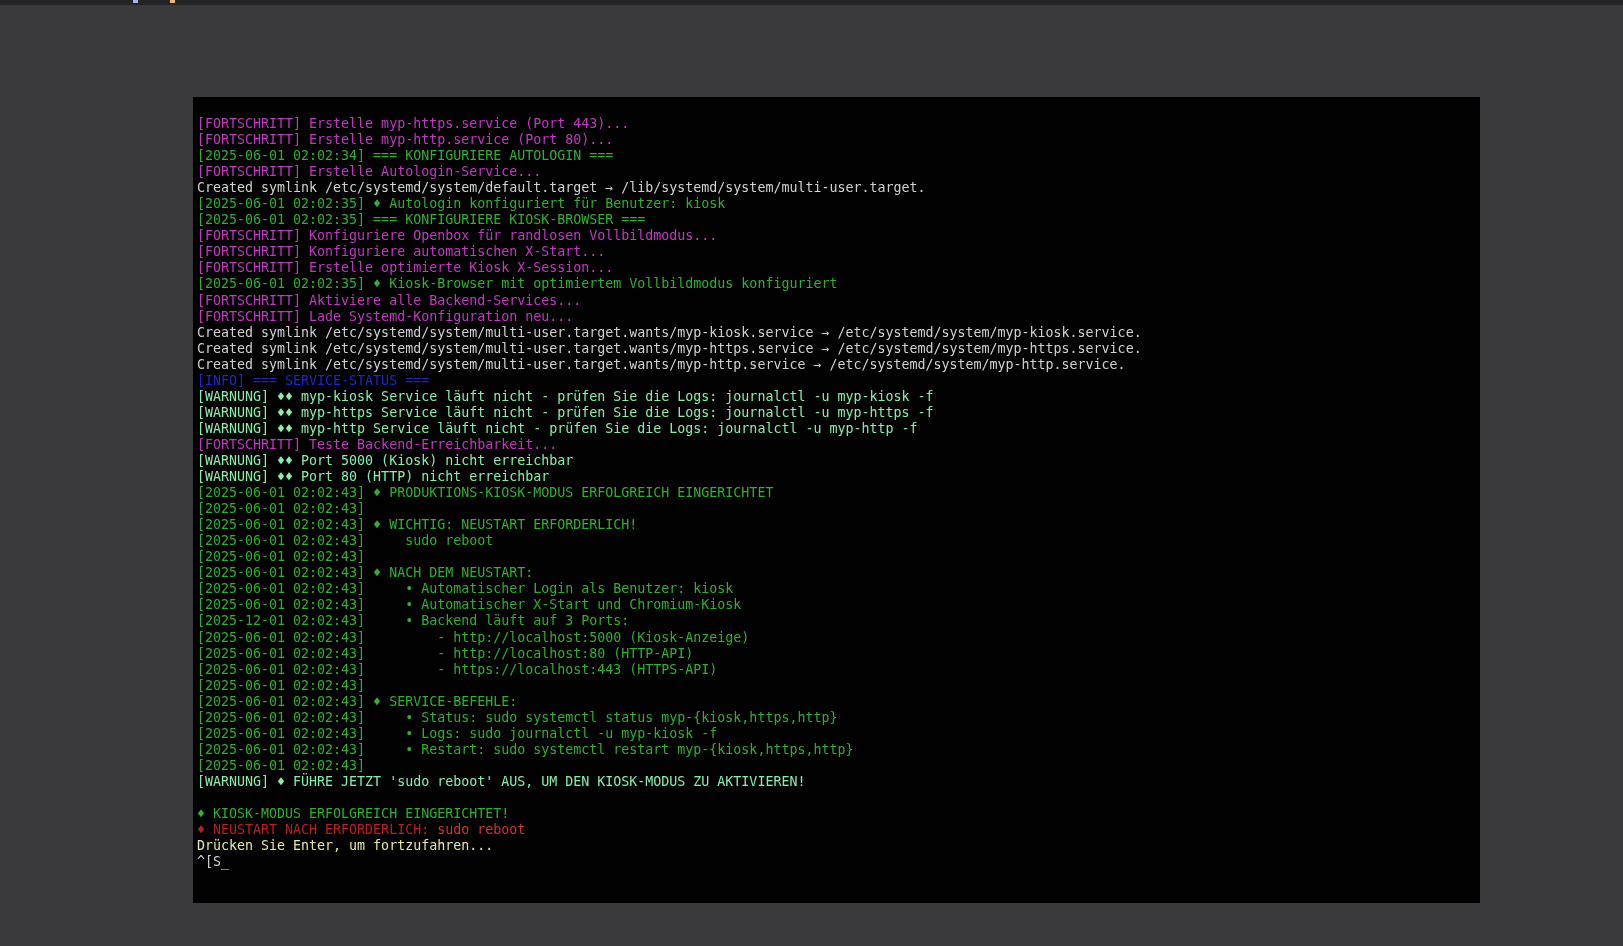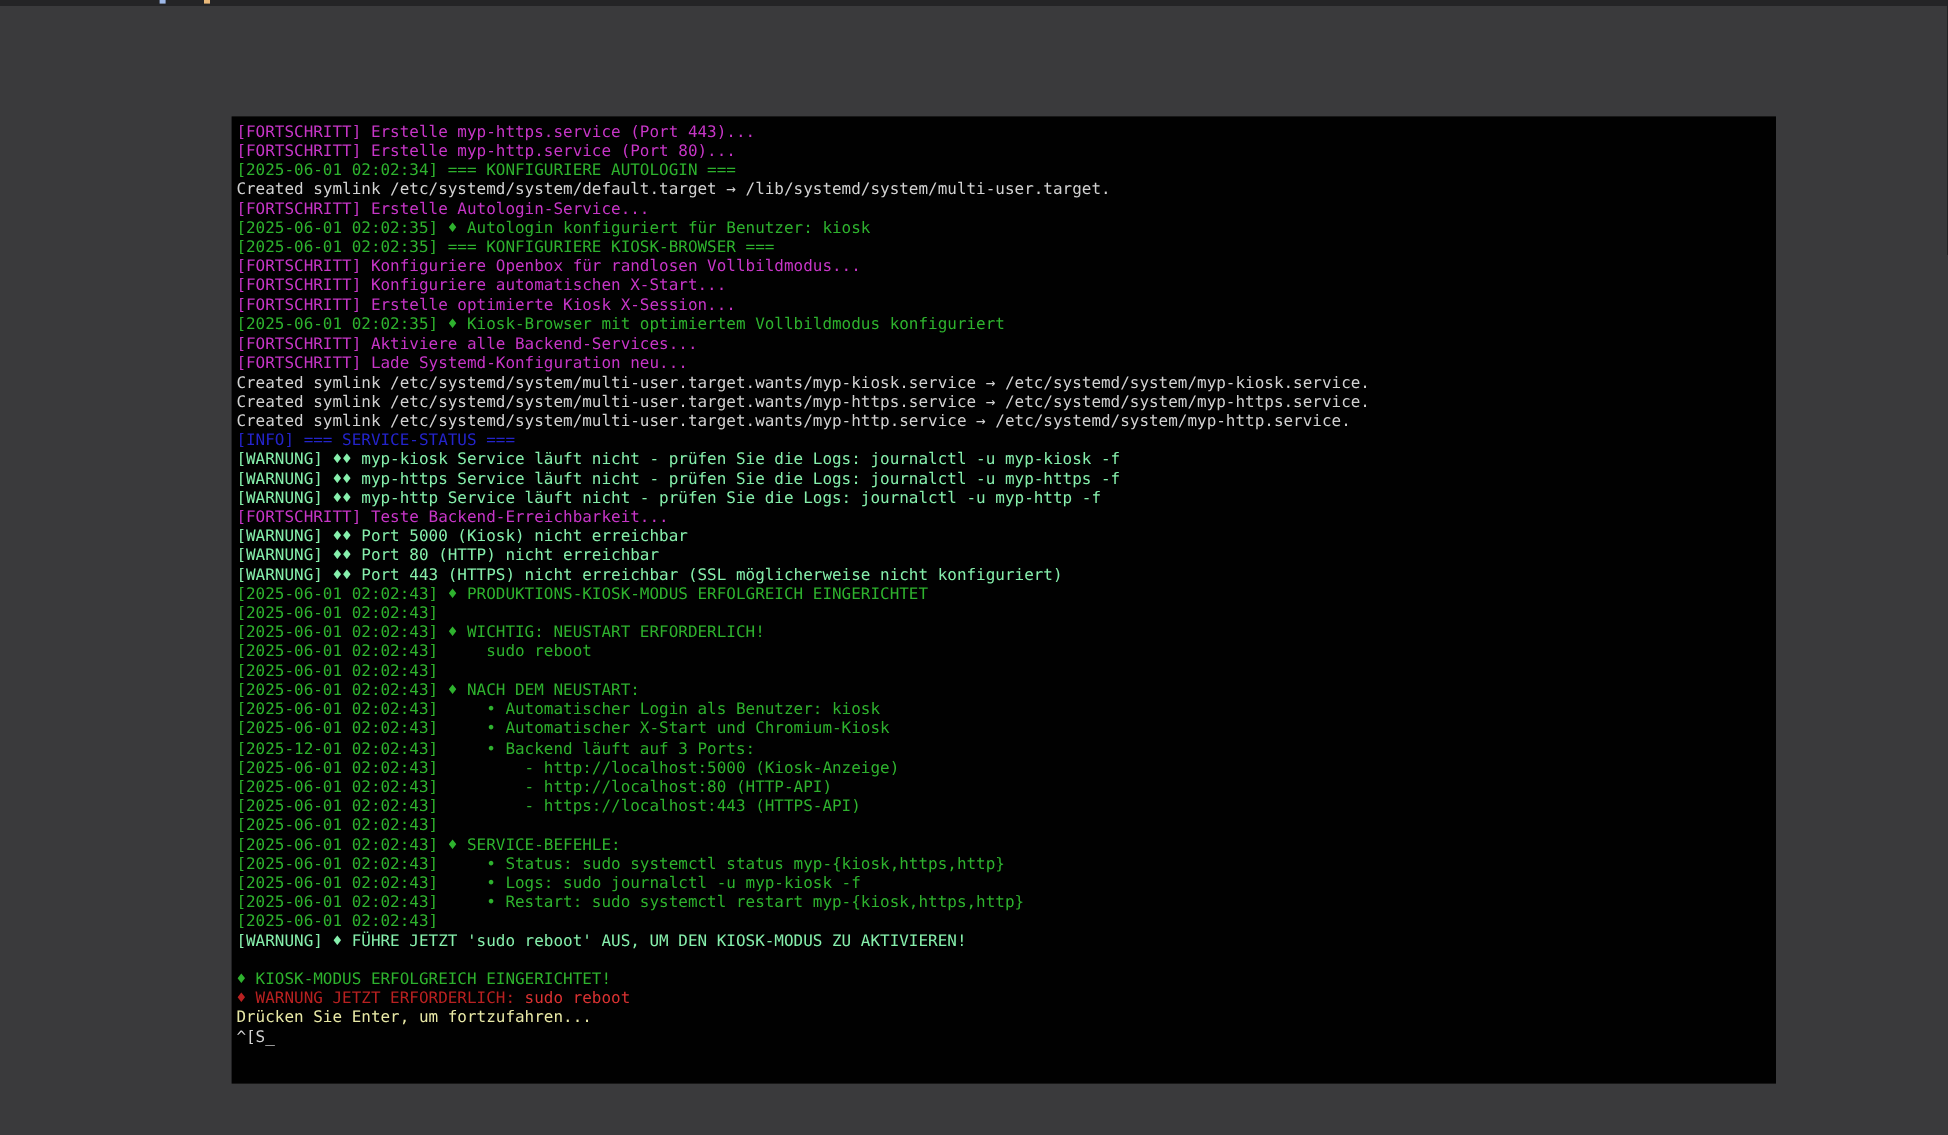--- a/index.html
+++ b/index.html
@@ -12,21 +12,21 @@
   }
   .top-edge-bar{
     position:absolute;top:0;left:0;width:1623px;height:5px;
     background:#242426;
   }
   .speck{position:absolute;top:0;height:3px;width:5px;}
   .terminal{
     position:absolute;left:193px;top:97px;width:1287px;height:806px;
     background:#010101;
     box-sizing:border-box;
-    padding:6px 4px;
+    padding:19px 4px;
     cursor:text;
   }
   .line{
     font-size:13.3px;
     line-height:16.05px;
     height:16.05px;
     white-space:pre;
   }
   .c-g{color:#2eb22e}   
   .c-m{color:#c736c7}   
@@ -40,41 +40,40 @@
 </style>
 </head>
 <body>
 
 <div class="top-edge-bar"></div>
 <div class="terminal">
   <div id="term-lines">
       <div class="line"><span class="c-m">[FORTSCHRITT] Erstelle myp-https.service (Port 443)...</span></div>
       <div class="line"><span class="c-m">[FORTSCHRITT] Erstelle myp-http.service (Port 80)...</span></div>
       <div class="line"><span class="c-g">[2025-06-01 02:02:34] === KONFIGURIERE AUTOLOGIN ===</span></div>
+      <div class="line"><span class="c-m">[FORTSCHRITT] Erstelle Autologin-Service...</span></div>
       <div class="line"><span class="c-w">Created symlink /etc/systemd/system/default.target → /lib/systemd/system/multi-user.target.</span></div>
-      <div class="line"><span class="c-m">[FORTSCHRITT] Erstelle Autologin-Service...</span></div>
       <div class="line"><span class="c-g">[2025-06-01 02:02:35] ♦ Autologin konfiguriert für Benutzer: kiosk</span></div>
       <div class="line"><span class="c-g">[2025-06-01 02:02:35] === KONFIGURIERE KIOSK-BROWSER ===</span></div>
       <div class="line"><span class="c-m">[FORTSCHRITT] Konfiguriere Openbox für randlosen Vollbildmodus...</span></div>
       <div class="line"><span class="c-m">[FORTSCHRITT] Konfiguriere automatischen X-Start...</span></div>
       <div class="line"><span class="c-m">[FORTSCHRITT] Erstelle optimierte Kiosk X-Session...</span></div>
       <div class="line"><span class="c-g">[2025-06-01 02:02:35] ♦ Kiosk-Browser mit optimiertem Vollbildmodus konfiguriert</span></div>
       <div class="line"><span class="c-m">[FORTSCHRITT] Aktiviere alle Backend-Services...</span></div>
       <div class="line"><span class="c-m">[FORTSCHRITT] Lade Systemd-Konfiguration neu...</span></div>
       <div class="line"><span class="c-w">Created symlink /etc/systemd/system/multi-user.target.wants/myp-kiosk.service → /etc/systemd/system/myp-kiosk.service.</span></div>
       <div class="line"><span class="c-w">Created symlink /etc/systemd/system/multi-user.target.wants/myp-https.service → /etc/systemd/system/myp-https.service.</span></div>
       <div class="line"><span class="c-w">Created symlink /etc/systemd/system/multi-user.target.wants/myp-http.service → /etc/systemd/system/myp-http.service.</span></div>
       <div class="line"><span class="c-b">[INFO] === SERVICE-STATUS ===</span></div>
       <div class="line"><span class="c-y">[WARNUNG] ♦♦ myp-kiosk Service läuft nicht - prüfen Sie die Logs: journalctl -u myp-kiosk -f</span></div>
       <div class="line"><span class="c-y">[WARNUNG] ♦♦ myp-https Service läuft nicht - prüfen Sie die Logs: journalctl -u myp-https -f</span></div>
       <div class="line"><span class="c-y">[WARNUNG] ♦♦ myp-http Service läuft nicht - prüfen Sie die Logs: journalctl -u myp-http -f</span></div>
       <div class="line"><span class="c-m">[FORTSCHRITT] Teste Backend-Erreichbarkeit...</span></div>
       <div class="line"><span class="c-y">[WARNUNG] ♦♦ Port 5000 (Kiosk) nicht erreichbar</span></div>
       <div class="line"><span class="c-y">[WARNUNG] ♦♦ Port 80 (HTTP) nicht erreichbar</span></div>
-      <div class="line"><span class="c-y">[WARNUNG] ♦♦ Port 443 (HTTPS) nicht erreichbar (SSL möglicherweise nicht konfiguriert)</span></div>
       <div class="line"><span class="c-g">[2025-06-01 02:02:43] ♦ PRODUKTIONS-KIOSK-MODUS ERFOLGREICH EINGERICHTET</span></div>
       <div class="line"><span class="c-g">[2025-06-01 02:02:43]</span></div>
       <div class="line"><span class="c-g">[2025-06-01 02:02:43] ♦ WICHTIG: NEUSTART ERFORDERLICH!</span></div>
       <div class="line"><span class="c-g">[2025-06-01 02:02:43]     sudo reboot</span></div>
       <div class="line"><span class="c-g">[2025-06-01 02:02:43]</span></div>
       <div class="line"><span class="c-g">[2025-06-01 02:02:43] ♦ NACH DEM NEUSTART:</span></div>
       <div class="line"><span class="c-g">[2025-06-01 02:02:43]     • Automatischer Login als Benutzer: kiosk</span></div>
       <div class="line"><span class="c-g">[2025-06-01 02:02:43]     • Automatischer X-Start und Chromium-Kiosk</span></div>
       <div class="line"><span class="c-g">[2025-12-01 02:02:43]     • Backend läuft auf 3 Ports:</span></div>
       <div class="line"><span class="c-g">[2025-06-01 02:02:43]         - http://localhost:5000 (Kiosk-Anzeige)</span></div>
@@ -82,20 +81,20 @@
       <div class="line"><span class="c-g">[2025-06-01 02:02:43]         - https://localhost:443 (HTTPS-API)</span></div>
       <div class="line"><span class="c-g">[2025-06-01 02:02:43]</span></div>
       <div class="line"><span class="c-g">[2025-06-01 02:02:43] ♦ SERVICE-BEFEHLE:</span></div>
       <div class="line"><span class="c-g">[2025-06-01 02:02:43]     • Status: sudo systemctl status myp-{kiosk,https,http}</span></div>
       <div class="line"><span class="c-g">[2025-06-01 02:02:43]     • Logs: sudo journalctl -u myp-kiosk -f</span></div>
       <div class="line"><span class="c-g">[2025-06-01 02:02:43]     • Restart: sudo systemctl restart myp-{kiosk,https,http}</span></div>
       <div class="line"><span class="c-g">[2025-06-01 02:02:43]</span></div>
       <div class="line"><span class="c-y">[WARNUNG] ♦ FÜHRE JETZT 'sudo reboot' AUS, UM DEN KIOSK-MODUS ZU AKTIVIEREN!</span></div>
       <div class="line">&nbsp;</div>
       <div class="line"><span class="c-g">♦ KIOSK-MODUS ERFOLGREICH EINGERICHTET!</span></div>
-      <div class="line"><span class="c-r">♦ WARNUNG JETZT ERFORDERLICH: </span><span class="c-rb">sudo reboot</span></div>
+      <div class="line"><span class="c-r">♦ NEUSTART NACH ERFORDERLICH: </span><span class="c-rb">sudo reboot</span></div>
       <div class="line"><span class="c-p">Drücken Sie Enter, um fortzufahren...</span></div>
       <div class="line"><span class="c-w">^[S</span><span class="c-c">_</span></div>
     </div>
 </div>
 
 <div class="speck" style="left: 133px; background: rgb(157, 184, 232);"></div>
 <div class="speck" style="left: 170px; background: rgb(232, 184, 122);"></div>
 
 </body></html>

